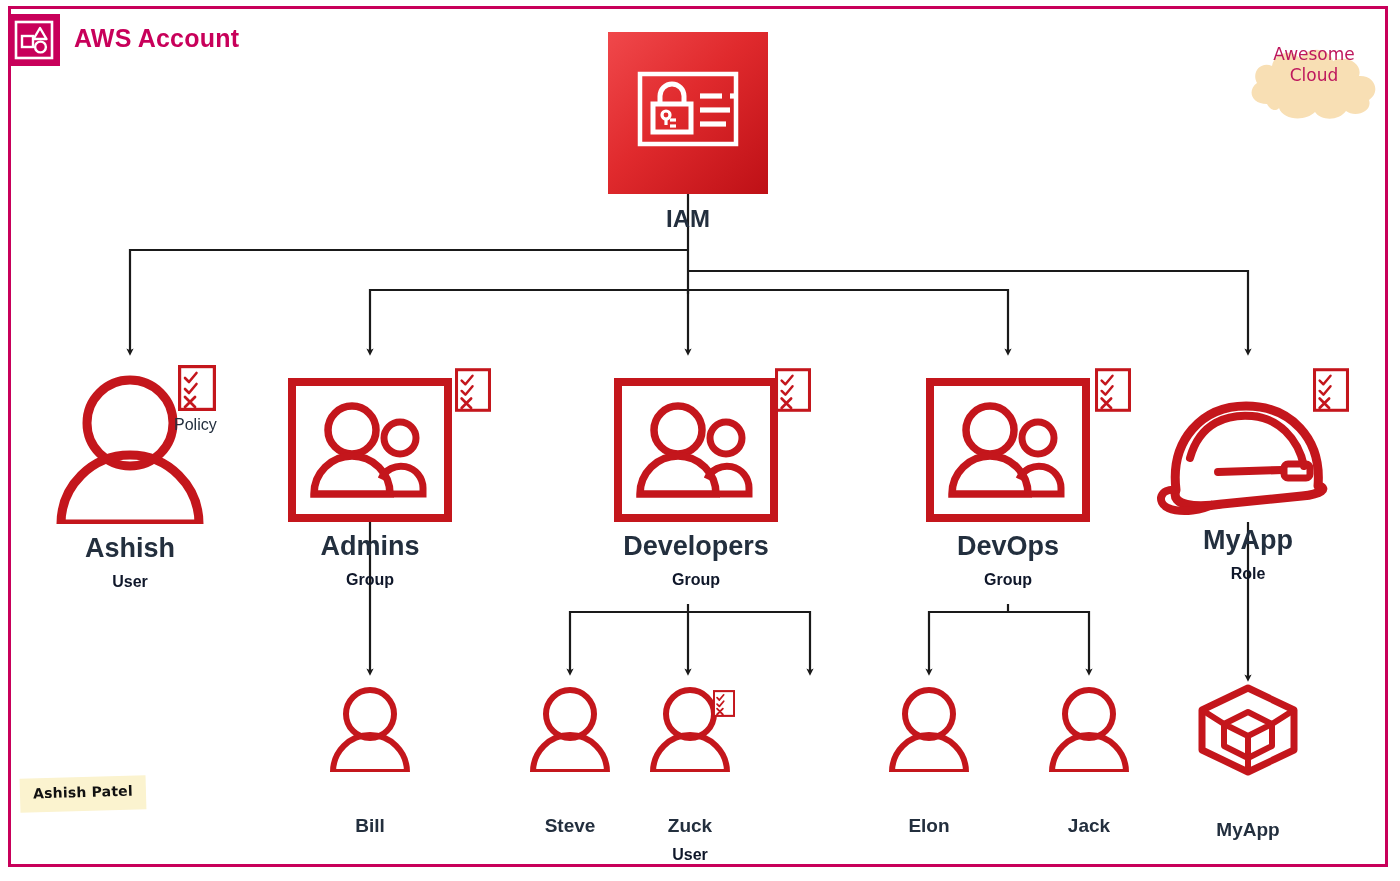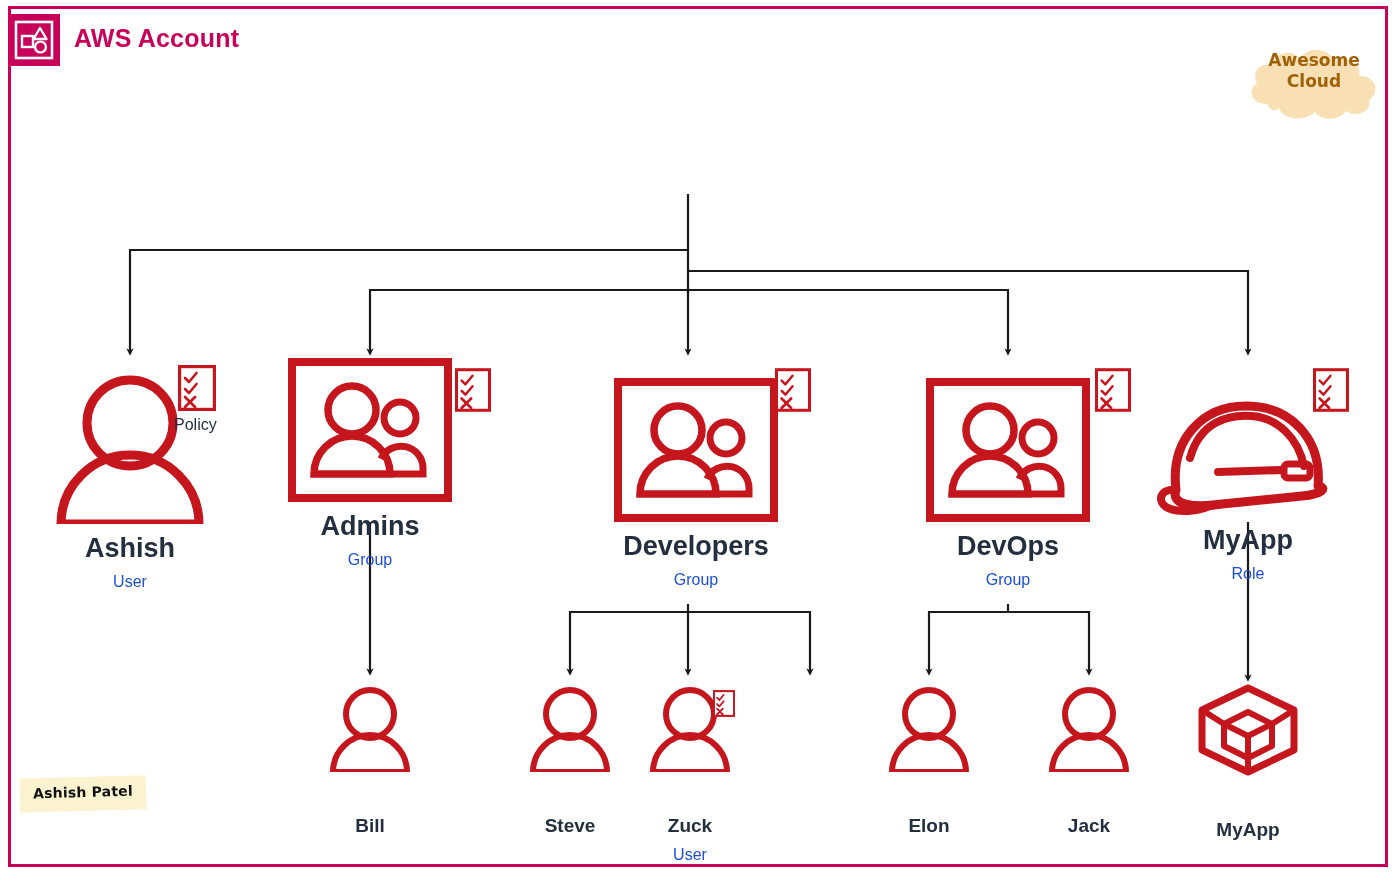--- a/index.html
+++ b/index.html
@@ -54,27 +54,27 @@
   #cloud-logo {
     position: absolute;
     left: 1243px;
     top: 42px;
     width: 142px;
     height: 80px;
     z-index: 6;
   }
   #cloud-logo .cloud-text {
     position: absolute;
-    left: 0; top: 8px;
+    left: 0; top: 2px;
     width: 142px;
     text-align: center;
     font-family: "DejaVu Sans", sans-serif;
-    font-weight: bold;
+    font-weight: normal;
     font-size: 17px;
-    color: #a16207;
+    color: #be185d;
     line-height: 1.25;
   }
   
   #watermark {
     position: absolute;
     left: 20px;
     top: 777px;
     width: 126px;
     height: 34px;
     background: #FBF3CF;
@@ -111,24 +111,25 @@
   .node .title {
     font-size: 27px;
     font-weight: bold;
     color: #232F3E;
     line-height: 1.1;
     margin-top: 6px;
     white-space: nowrap;
   }
   .node .subtitle {
     font-size: 16px;
-    color: #1d4ed8;
+    color: #0f172a;
     line-height: 1.1;
     margin-top: 9px;
     white-space: nowrap;
+    font-weight: bold;
   }
   .node .title.small {
     font-size: 19px;
     font-weight: bold;
     margin-top: 40px;
   }
   .policy-badge {
     position: absolute;
     z-index: 4;
   }
@@ -210,20 +211,44 @@
       <path d="M688,612 L810,612 L810,672" marker-end="url(#arrow)"></path>
 
       <path d="M1008,604 L1008,612"></path>
       <path d="M1008,612 L929,612 L929,672" marker-end="url(#arrow)"></path>
       <path d="M1008,612 L1089,612 L1089,672" marker-end="url(#arrow)"></path>
 
       <path d="M1248,522 L1248,678" marker-end="url(#arrow)"></path>
     </g>
   </svg>
 
+  <div class="node" id="iam-node">
+    <span class="glyph">
+      <span id="iam-tile">
+        <svg width="160" height="162" viewBox="0 0 160 162" aria-hidden="true">
+          <rect x="32" y="42" width="96" height="70" fill="none" stroke="#ffffff" stroke-width="4.5"></rect>
+
+          <path d="M52 72 v-8 a12 12 0 0 1 24 0 v8" fill="none" stroke="#ffffff" stroke-width="5"></path>
+
+          <rect x="45" y="72" width="38" height="28" fill="none" stroke="#ffffff" stroke-width="5"></rect>
+
+          <circle cx="58" cy="83" r="4" fill="none" stroke="#ffffff" stroke-width="3.2"></circle>
+          <path d="M58 86 v7" stroke="#ffffff" stroke-width="3.2"></path>
+          <path d="M62 88 h6" stroke="#ffffff" stroke-width="3.2"></path>
+          <path d="M62 94 h6" stroke="#ffffff" stroke-width="3.2"></path>
+
+          <path d="M92 64 h22" stroke="#ffffff" stroke-width="5.2"></path>
+          <path d="M122 64 h5" stroke="#ffffff" stroke-width="5.2"></path>
+          <path d="M92 78 h30" stroke="#ffffff" stroke-width="5.2"></path>
+          <path d="M92 92 h26" stroke="#ffffff" stroke-width="5.2"></path>
+        </svg>
+      </span>
+    </span>
+    <div class="title">IAM</div>
+  </div>
 
   <div class="node" style="left:55px; top:372px; width:150px;">
     <span class="glyph">
       <svg width="150" height="152" viewBox="0 0 150 152" aria-hidden="true">
         <circle cx="75" cy="51" r="43" fill="none" stroke="#C4161C" stroke-width="9"></circle>
         <path d="M6 152 a69 69 0 0 1 138 0 Z" fill="none" stroke="#C4161C" stroke-width="9"></path>
       </svg>
     </span>
     <div class="title">Ashish</div>
     <div class="subtitle">User</div>
@@ -231,21 +256,21 @@
   <div class="policy-badge" style="left:178px; top:365px;">
     <svg width="38" height="46" viewBox="0 0 38 46" aria-hidden="true">
       <rect x="1.6" y="1.6" width="34.8" height="42.8" fill="#ffffff" stroke="#C4161C" stroke-width="3.2"></rect>
       <path d="M7 13 l4 4 l7.5 -9" fill="none" stroke="#C4161C" stroke-width="2.6" stroke-linecap="round" stroke-linejoin="round"></path>
       <path d="M7 24 l4 4 l7.5 -9" fill="none" stroke="#C4161C" stroke-width="2.6" stroke-linecap="round" stroke-linejoin="round"></path>
       <path d="M7 32 l10 10 M17 32 l-10 10" fill="none" stroke="#C4161C" stroke-width="2.8" stroke-linecap="round"></path>
     </svg>
   </div>
   <div class="policy-label" style="left:174px; top:416px;">Policy</div>
 
-  <div class="node" style="left:288px; top:358px; width:164px;">
+  <div class="node" style="left:288px; top:378px; width:164px;">
     <span class="glyph">
       <svg width="164" height="144" viewBox="0 0 164 144" aria-hidden="true">
         <rect x="4" y="4" width="156" height="136" fill="#ffffff" stroke="#C4161C" stroke-width="8"></rect>
         <circle cx="64" cy="52" r="24" fill="none" stroke="#C4161C" stroke-width="7.5"></circle>
         <path d="M26 116 a38 38 0 0 1 76 0 Z" fill="none" stroke="#C4161C" stroke-width="7.5"></path>
         <circle cx="112" cy="60" r="16" fill="none" stroke="#C4161C" stroke-width="7"></circle>
         <path d="M93 101 a22 22 0 0 1 42 9 v6 h-30" fill="none" stroke="#C4161C" stroke-width="7"></path>
       </svg>
     </span>
     <div class="title">Admins</div>

